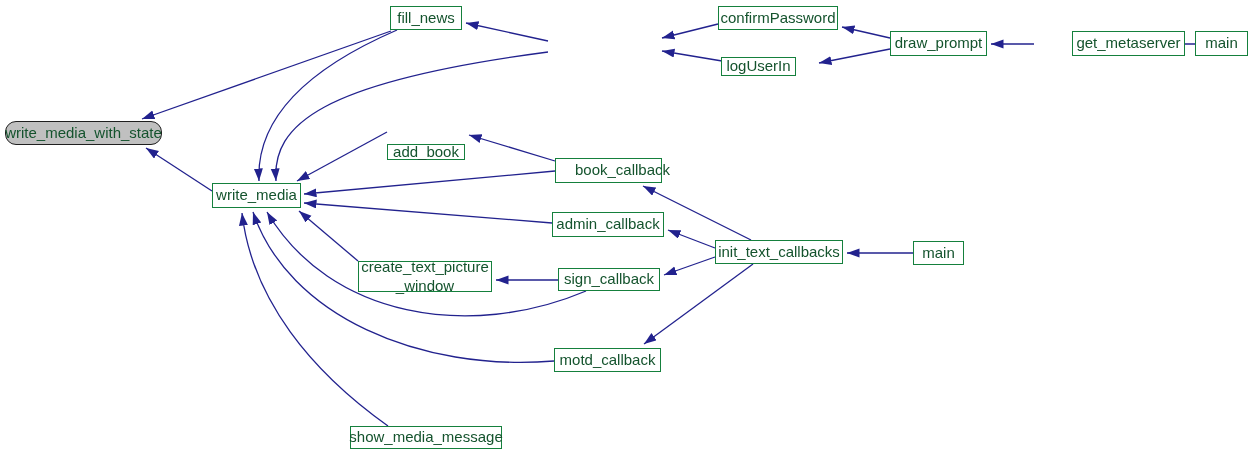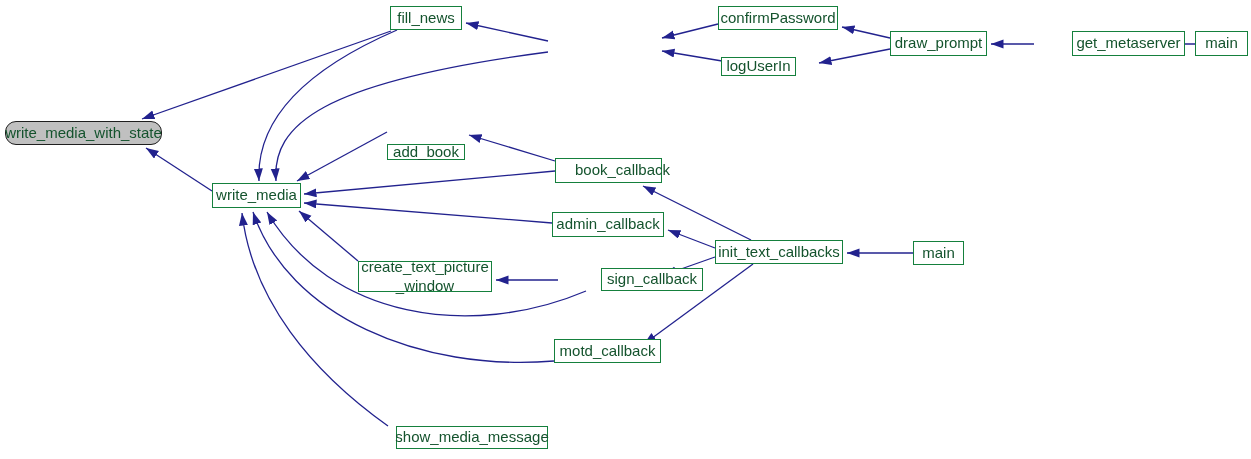--- a/index.html
+++ b/index.html
@@ -70,16 +70,16 @@
     <div class="node" style="left: 1072px; top: 31px; width: 113px; height: 25px;">get_metaserver</div>
     <div class="node" style="left: 1195px; top: 31px; width: 53px; height: 25px;">main</div>
     <div class="node" style="left: 387px; top: 108px; width: 78px; height: 16px; margin-top: 36px;">add_book</div>
     <div class="node" style="left: 212px; top: 183px; width: 89px; height: 25px;">write_media</div>
     <div class="node" style="left: 555px; top: 158px; width: 107px; height: 25px; padding-left: 28px;">book_callback</div>
     <div class="node" style="left: 552px; top: 212px; width: 112px; height: 25px;">admin_callback</div>
     <div class="node" style="left: 715px; top: 240px; width: 128px; height: 24px;">init_text_callbacks</div>
     <div class="node" style="left: 913px; top: 241px; width: 51px; height: 24px;">main</div>
     <div class="node" style="left: 358px; top: 261px; width: 134px; height: 31px;">create_text_picture
 _window</div>
-    <div class="node" style="left: 558px; top: 268px; width: 102px; height: 23px; margin-left: 43px;">sign_callback</div>
-    <div class="node" style="left: 554px; top: 339px; width: 107px; height: 24px;">motd_callback</div>
-    <div class="node" style="left: 350px; top: 426px; width: 152px; height: 23px; margin-left: 46px;">show_media_message</div>
+    <div class="node" style="left: 558px; top: 268px; width: 102px; height: 23px;">sign_callback</div>
+    <div class="node" style="left: 554px; top: 348px; width: 107px; height: 24px;">motd_callback</div>
+    <div class="node" style="left: 350px; top: 426px; width: 152px; height: 23px;">show_media_message</div>
   </div>
 
 </body></html>

